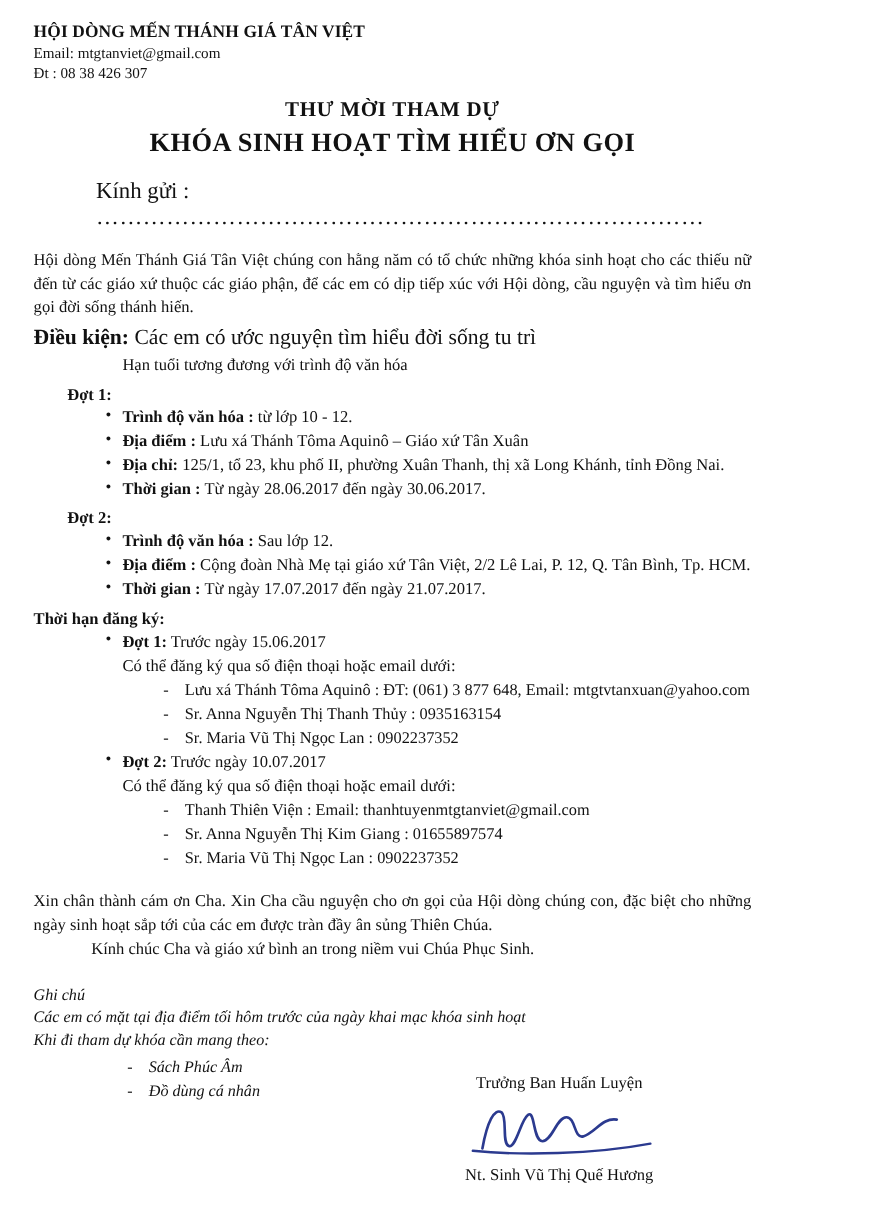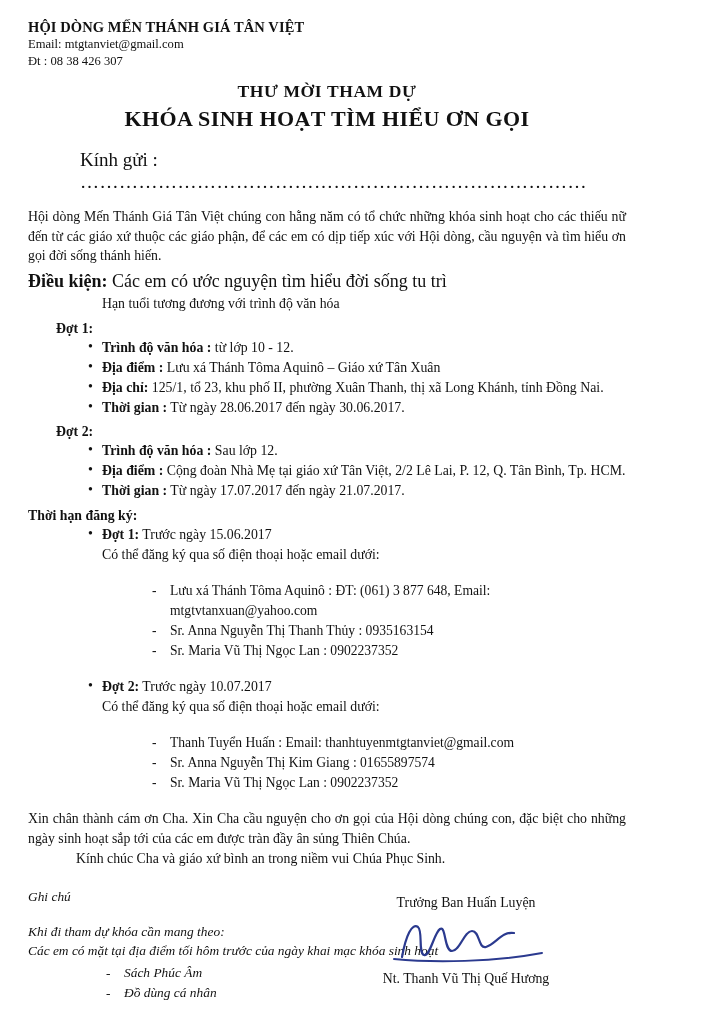--- a/index.html
+++ b/index.html
@@ -107,21 +107,21 @@
     font-weight: bold;
     margin: 7px 0 1px 0;
   }
   .sub-note {
     font-size: 13.8px;
     margin: 0 0 0 74px;
     line-height: 1.44;
   }
   ul.dashes {
     list-style: none;
-    margin: 16px;
+    margin: 0;
     padding: 0;
   }
   ul.dashes li {
     position: relative;
     font-size: 13.6px;
     line-height: 1.48;
     margin-left: 108px;
     padding-left: 18px;
   }
   ul.dashes li::before {
@@ -141,21 +141,21 @@
   }
   .closing .indent {
     text-indent: 48px;
   }
   .notes {
     margin-top: 20px;
   }
   .notes-title {
     font-size: 13.4px;
     font-style: italic;
-    margin-bottom: 17px;
+    margin-bottom: 1px;
     font-family: Liberation Serif, serif;
   }
   .notes-line {
     font-size: 13.4px;
     font-style: italic;
     line-height: 1.45;
   }
   ul.note-items {
     list-style: none;
     margin: 2px 0 0 0;
@@ -262,44 +262,44 @@
     <li>Lưu xá Thánh Tôma Aquinô : ĐT: (061) 3 877 648, Email: mtgtvtanxuan@yahoo.com</li>
     <li>Sr. Anna Nguyễn Thị Thanh Thủy : 0935163154</li>
     <li>Sr. Maria Vũ Thị Ngọc Lan : 0902237352</li>
   </ul>
 
   <ul class="bullets">
     <li><b>Đợt 2:</b><span> Trước ngày 10.07.2017</span></li>
   </ul>
   <div class="sub-note">Có thể đăng ký qua số điện thoại hoặc email dưới:</div>
   <ul class="dashes">
-    <li> Thanh Tuyển Huấn : Email: thanhtuyenmtgtanviet@gmail.com</li>
+    <li> Thanh Thiên Viện : Email: thanhtuyenmtgtanviet@gmail.com</li>
     <li>Sr. Anna Nguyễn Thị Kim Giang : 01655897574</li>
     <li>Sr. Maria Vũ Thị Ngọc Lan : 0902237352</li>
   </ul>
 
   <div class="closing">
     <p>Xin chân thành cám ơn Cha. Xin Cha cầu nguyện cho ơn gọi của Hội dòng chúng con, đặc biệt cho những ngày sinh hoạt sắp tới của các em được tràn đầy ân sủng Thiên Chúa.</p>
     <p class="indent">Kính chúc Cha và giáo xứ bình an trong niềm vui Chúa Phục Sinh.</p>
   </div>
 
   <div class="notes">
     <div class="notes-title">Ghi chú</div>
+    <div class="notes-line">Các em có mặt tại địa điểm tối hôm trước của ngày khai mạc khóa sinh hoạt</div>
     <div class="notes-line">Khi đi tham dự khóa cần mang theo:</div>
-    <div class="notes-line">Các em có mặt tại địa điểm tối hôm trước của ngày khai mạc khóa sinh hoạt</div>
     <ul class="note-items">
       <li>Sách Phúc Âm</li>
       <li>Đồ dùng cá nhân</li>
     </ul>
   </div>
 
   <div class="signature">
     <div class="sig-role">Trưởng Ban Huấn Luyện</div>
     <div class="sig-mark">
       <svg width="200" height="54" viewBox="0 0 200 54" aria-hidden="true">
         <path d="M28 44 C32 22, 38 10, 44 14 C49 18, 44 40, 50 42 C56 44, 60 20, 66 16 C72 12, 70 38, 78 38 C86 38, 90 18, 98 18 C106 18, 104 36, 112 34 C122 31, 128 18, 140 20" fill="none" stroke="#2b3a8f" stroke-width="2.2" stroke-linecap="round"></path>
         <path d="M20 46 C60 50, 120 49, 168 40" fill="none" stroke="#2b3a8f" stroke-width="2" stroke-linecap="round"></path>
       </svg>
     </div>
-    <div class="sig-name">Nt. Thanh Vũ Thị Quế Hương</div>
+    <div class="sig-name">Nt. Sinh Vũ Thị Quế Hương</div>
   </div>
 
 </div>
 
 </body></html>

